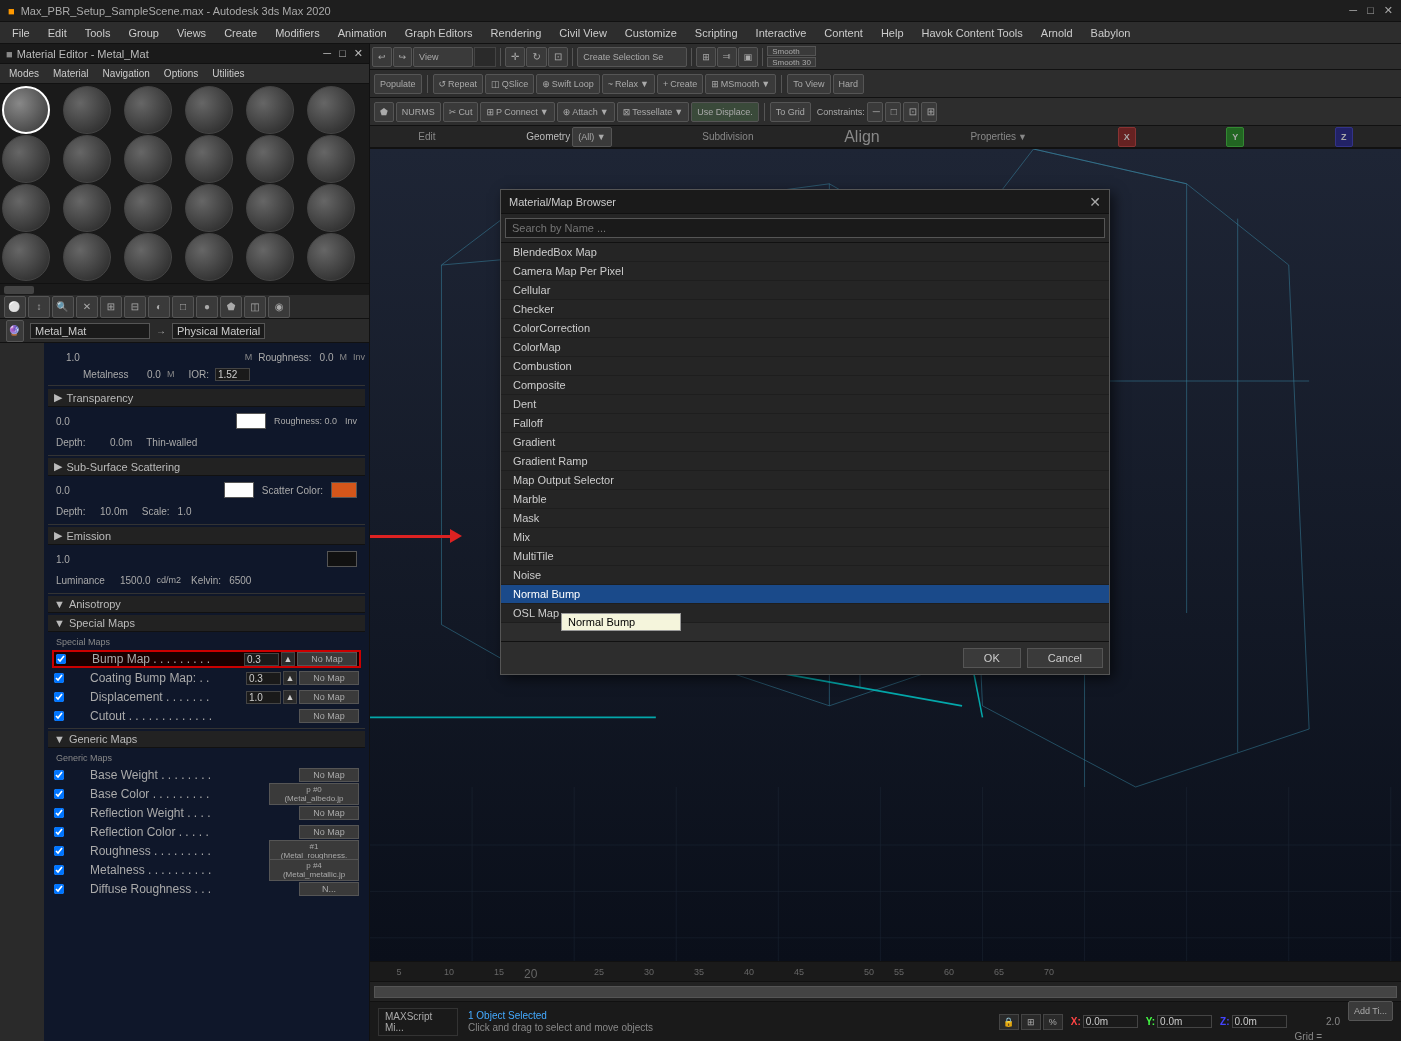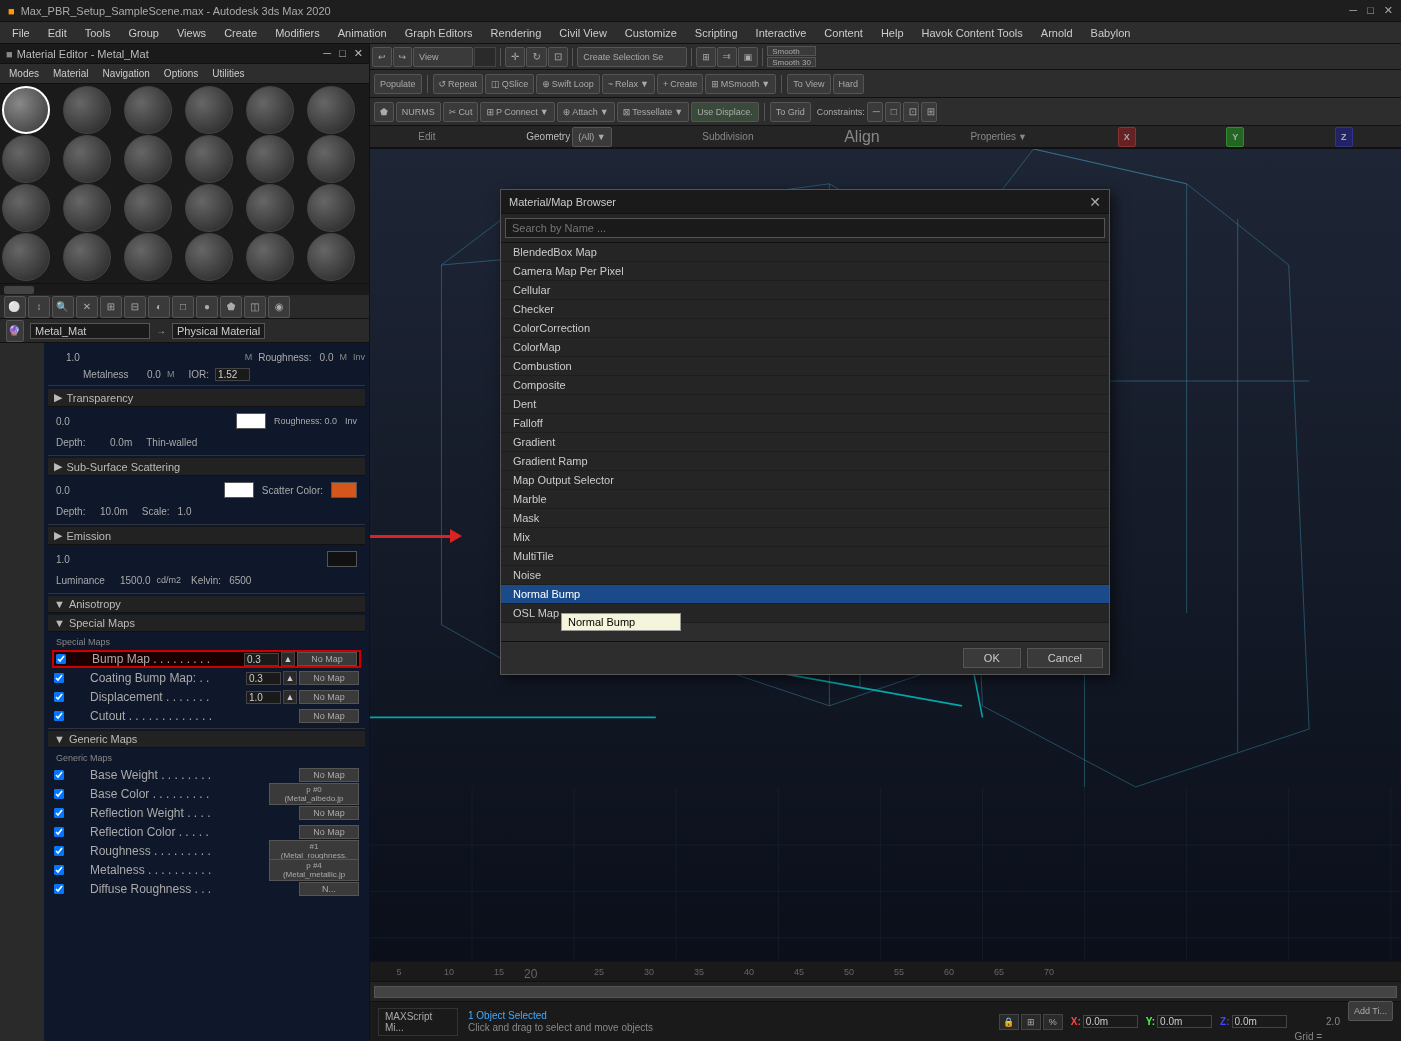--- a/index.html
+++ b/index.html
@@ -931,21 +931,21 @@
       <div style="display:flex; gap:0; width:100%;">
         <span style="color:#666; font-size:9px; width:50px; text-align:center;">5</span>
         <span style="color:#666; font-size:9px; width:50px; text-align:center;">10</span>
         <span style="color:#666; font-size:9px; width:50px; text-align:center;">15</span>
         <span style="color:#666; font-size:12px; width:50px; ">20</span>
         <span style="color:#666; font-size:9px; width:50px; text-align:center;">25</span>
         <span style="color:#666; font-size:9px; width:50px; text-align:center;">30</span>
         <span style="color:#666; font-size:9px; width:50px; text-align:center;">35</span>
         <span style="color:#666; font-size:9px; width:50px; text-align:center;">40</span>
         <span style="color:#666; font-size:9px; width:50px; text-align:center;">45</span>
-        <span style="color:#666; font-size:9px; width:50px; text-align:center;">50</span>
+        <span style="color:#666; font-size:9px; width:50px; text-align:right;">50</span>
         <span style="color:#666; font-size:9px; width:50px; text-align:center;">55</span>
         <span style="color:#666; font-size:9px; width:50px; text-align:center;">60</span>
         <span style="color:#666; font-size:9px; width:50px; text-align:center;">65</span>
         <span style="color:#666; font-size:9px; width:50px; text-align:center;">70</span>
       </div>
     </div>
 
     <div class="timeline" style="height:20px;">
       <div class="timeline-track"></div>
     </div>

